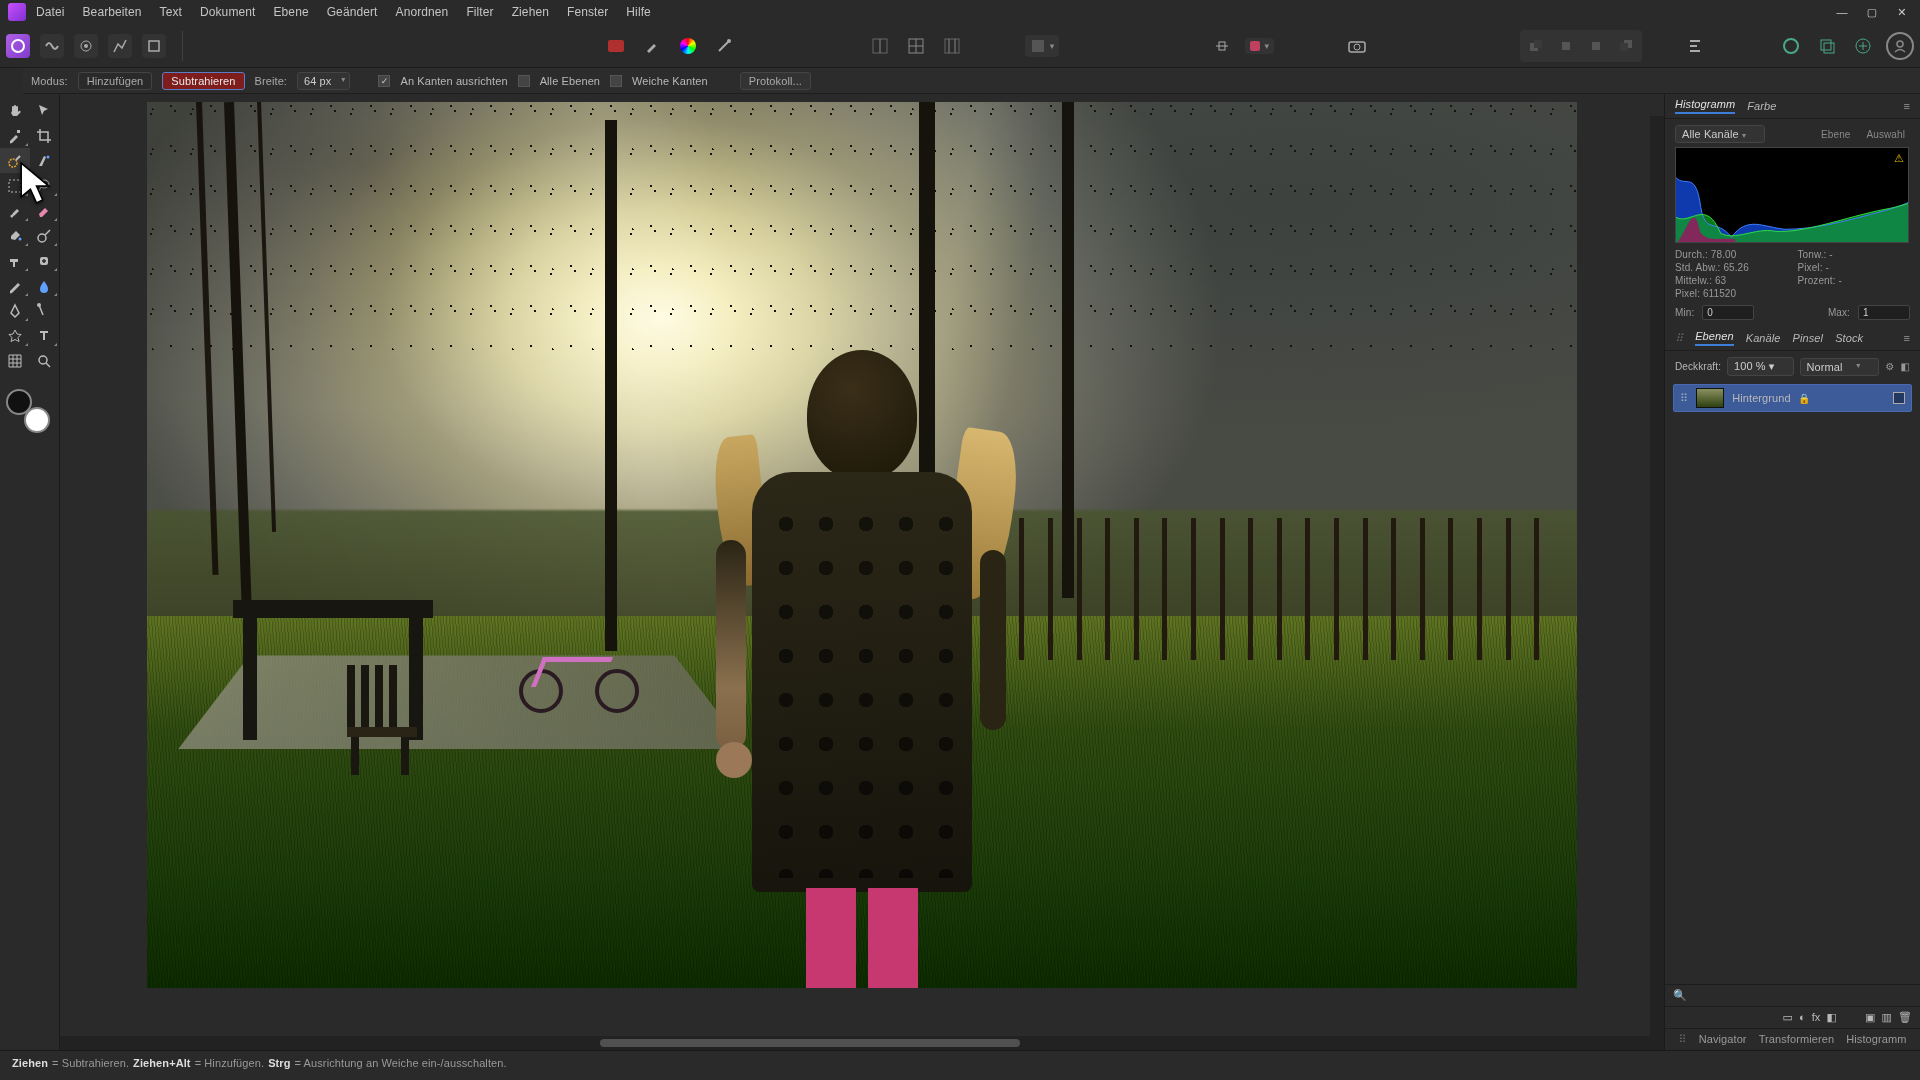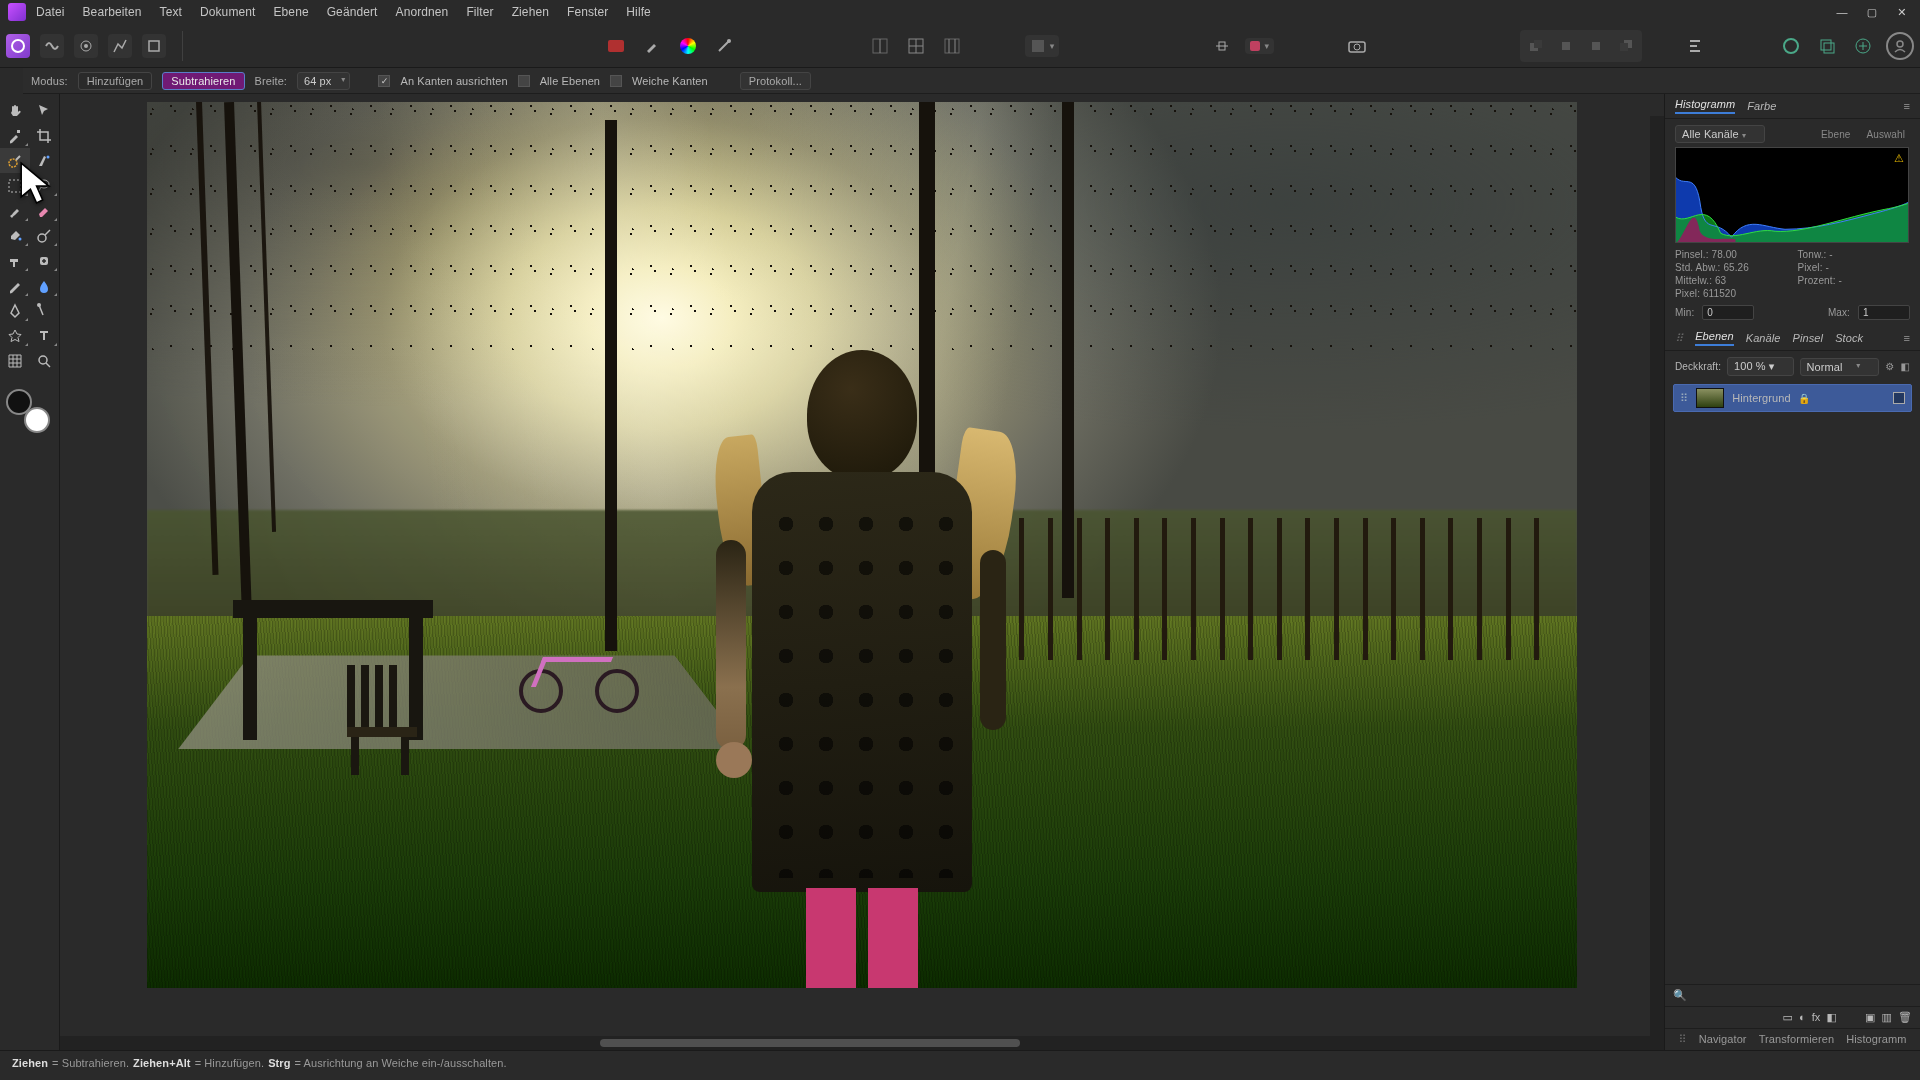--- a/index.html
+++ b/index.html
@@ -17,21 +17,21 @@
 .persona-btn.active { background: linear-gradient(135deg,#b060e8,#803bcc); }
 .divider-v { width: 1px; height: 30px; background: #404040; margin: 0 6px; }
 .tb-btn { width: 26px; height: 26px; border-radius: 4px; display:flex; align-items:center; justify-content:center; }
 .tb-btn .dot { width:16px; height:12px; border-radius:2px; }
 .tb-group { display:flex; gap:4px; align-items:center; background:#333; border-radius:4px; padding:3px 5px; }
 .user-btn { margin-left:auto; width:28px; height:28px; border:2px solid #888; border-radius:50%; display:flex; align-items:center; justify-content:center; }
 
 .context-bar { height: 26px; background: #2c2c2c; display: flex; align-items: center; padding: 0 8px; gap: 10px; border-bottom: 1px solid #1d1d1d; font-size: 11px; margin-left: 23px;}
 .ctx-label { color: #aaa; }
 .mode-btn { padding: 2px 8px; border: 1px solid #444; border-radius: 3px; color:#aaa; background:#2a2a2a; font-size:11px; }
-.mode-btn.active { background: #701a75; border-color:#5a7dc8; color:#e8e8e8; }
+.mode-btn.active { background: #7f1d1d; border-color:#5a7dc8; color:#e8e8e8; }
 .ctx-select { background:#333; border:1px solid #444; color:#ccc; padding:2px 18px 2px 6px; border-radius:3px; font-size:11px; position:relative; }
 .ctx-check { width:12px; height:12px; border:1px solid #555; background:#444; display:inline-flex; align-items:center; justify-content:center; font-size:9px; color:#ccc; }
 
 
 .workspace { display:flex; height: 956px; }
 .tool-palette { width: 60px; background:#2a2a2a; border-right:1px solid #1a1a1a; padding-top:4px; display:flex; flex-direction:column; }
 .tool-row { display:flex; }
 .tool-slot { width:30px; height:25px; display:flex; align-items:center; justify-content:center; position:relative; }
 .tool-slot .tri { position:absolute; right:2px; bottom:2px; width:0;height:0; border-left:3px solid transparent; border-bottom:3px solid #888; }
 .tool-icon { width:16px; height:16px; }
@@ -599,21 +599,21 @@
         <span class="warn">⚠</span>
         <svg viewBox="0 0 234 96" preserveAspectRatio="none">
           <path d="M0 96 L0 30 C10 40 20 22 25 60 C30 88 40 70 56 90 C72 68 88 80 110 82 C140 82 170 74 200 66 C216 62 228 58 234 55 L234 96 Z" fill="#1040c0" opacity="0.9"></path>
           <path d="M0 96 L0 70 C15 78 30 50 45 86 C60 94 80 80 100 84 C130 86 170 70 210 62 C222 60 234 56 234 56 L234 96 Z" fill="#10a020" opacity="0.75"></path>
           <path d="M0 96 C10 88 18 50 24 84 C30 96 48 90 60 92 L60 96 Z" fill="#a01060" opacity="0.8"></path>
           <path d="M0 30 C10 40 20 22 25 60 C30 88 40 70 56 90 C72 68 88 80 110 82 C140 82 170 74 200 66 C216 62 228 58 234 55" fill="none" stroke="#4080ff" stroke-width="1"></path>
           <path d="M0 70 C15 78 30 50 45 86 C60 94 80 80 100 84 C130 86 170 70 210 62 C222 60 234 56 234 56" fill="none" stroke="#30e040" stroke-width="1"></path>
         </svg>
       </div>
       <div class="stats">
-        <div><span>Pinsel.:</span> <span>78.00</span></div>
+        <div><span>Durch.:</span> <span>78.00</span></div>
         <div><span>Tonw.:</span> <span>-</span></div>
         <div><span>Std. Abw.:</span> <span>65.26</span></div>
         <div><span>Pixel:</span> <span>-</span></div>
         <div><span>Mittelw.:</span> <span>63</span></div>
         <div><span>Prozent:</span> <span>-</span></div>
         <div><span>Pixel:</span> <span>611520</span></div>
         <div></div>
       </div>
       <div class="stats-row2">
         <span>Min:</span>

